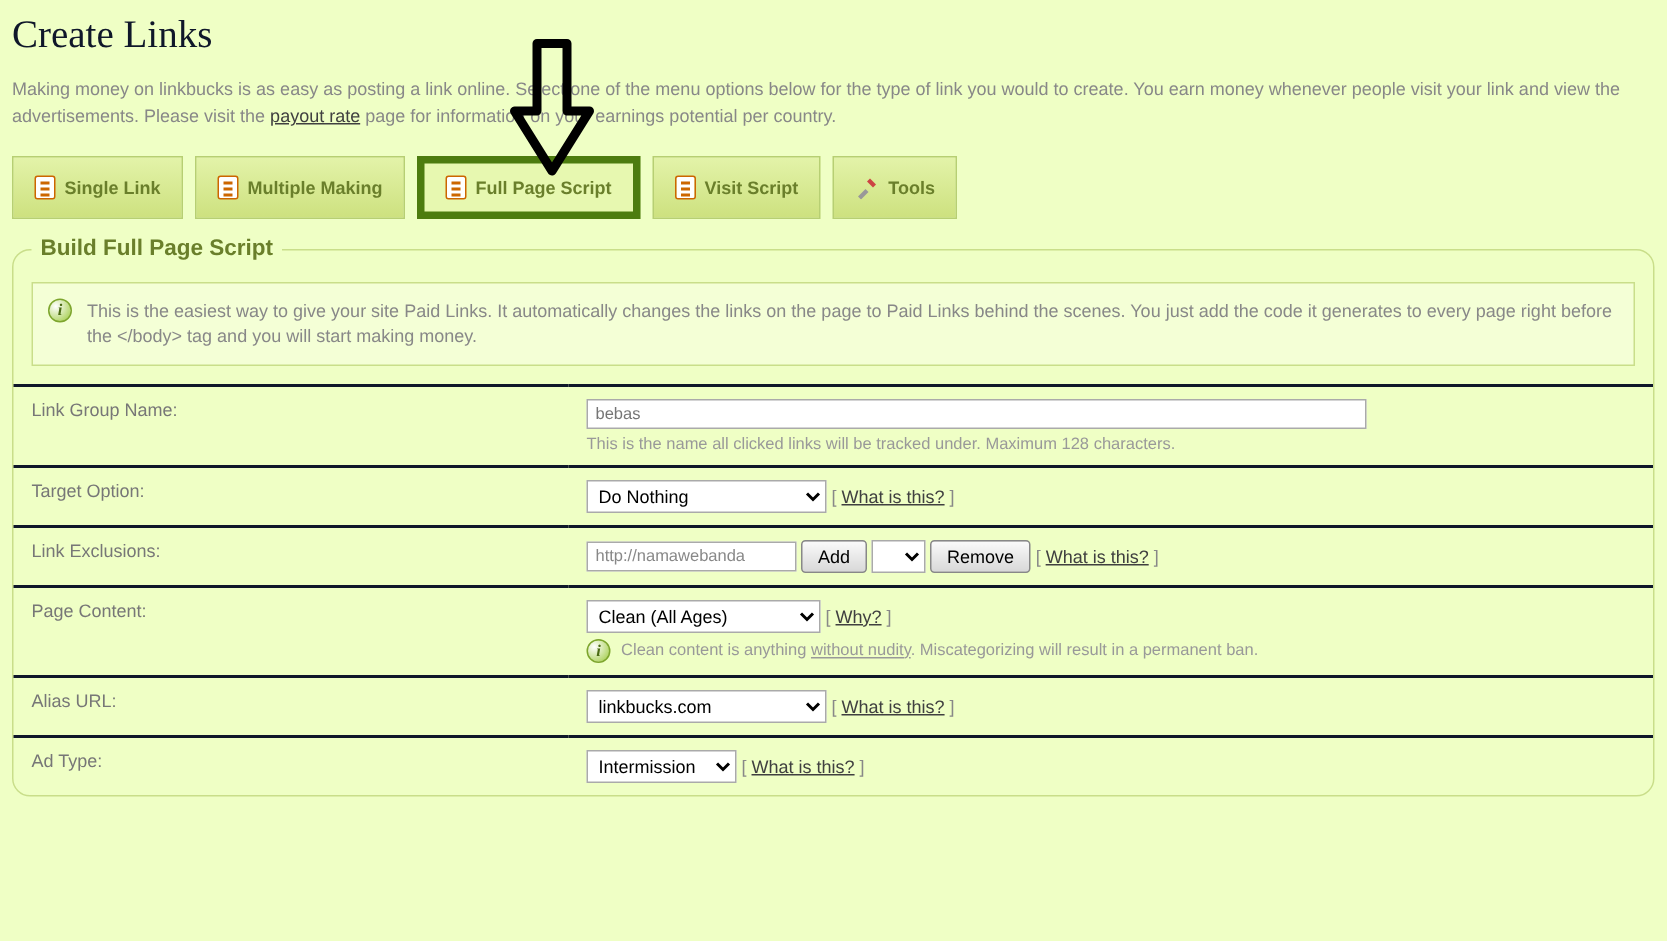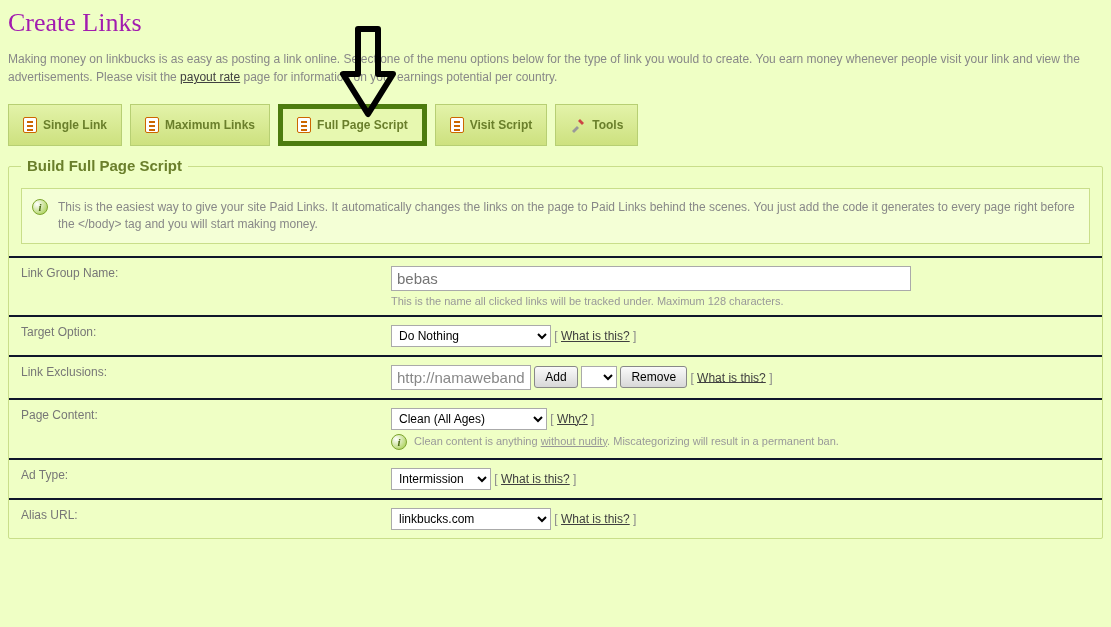--- a/index.html
+++ b/index.html
@@ -6,21 +6,21 @@
   body {
     margin: 0;
     padding: 8px;
     background: #efffc5;
     font-family: Verdana, Geneva, sans-serif;
     font-size: 12px;
     color: #888;
     width: 1111px;
   }
   h1 {
-    color: #a21caf;
+    color: #0f172a;
     font-size: 26px;
     font-weight: normal;
     margin: 0 0 12px 0;
     font-family: Georgia, serif;
   }
   .intro {
     color: #888;
     line-height: 1.5;
     margin-bottom: 18px;
     font-size: 12px;
@@ -58,21 +58,21 @@
     height:2px;
     background:#cc6600;
     box-shadow: 0 4px 0 #cc6600, 0 8px 0 #cc6600;
   }
   .tools-icon {
     width:16px; height:16px;
     position:relative;
   }
   .fieldset {
     border: 1px solid #c9de8a;
-    border-radius: 2px;
+    border-radius: 12px;
     padding: 0;
     background: #efffc5;
     margin-bottom: 12px;
     position: relative;
     margin-top: 16px;
   }
   .legend {
     color: #6a7f2b;
     font-weight: bold;
     font-size: 15px;
@@ -107,21 +107,21 @@
     text-align:center;
     line-height:15px;
   }
   .form-table { width: 100%; border-collapse: collapse; margin: 0 0 0 0; }
   .form-table tr { border-top: 2px solid #0f172a; }
   .form-table td { padding: 8px 12px; vertical-align: top; font-size:12px; color:#888; }
   .form-table td.label { width: 370px; color:#777; }
   input[type=text]{
     border:1px solid #aaa;
     padding:3px 5px;
-    font-size:15px;
+    font-size:11px;
     color:#888;
     background:#fff;
   }
   input.wide { width: 520px; }
   .hint { font-size: 11px; color:#999; margin-top:4px; }
   select {
     border:1px solid #aaa;
     padding:2px 3px;
     font-size:12px;
     background:#fff;
@@ -165,21 +165,21 @@
     <span>Making money on linkbucks is as easy as posting a link online. Select one of the menu options below for the type of link you would to create. You earn money whenever people visit your link and view the advertisements. Please visit the </span><a class="link-orange">payout rate</a><span> page for information on your earnings potential per country.</span>
   </div>
 
   <div class="tabs">
     <div class="tab">
         <span class="tab-icon"></span>
         <span>Single Link</span>
       </div>
     <div class="tab">
         <span class="tab-icon"></span>
-        <span>Maximum Links</span>
+        <span>Multiple Making</span>
       </div>
     <div class="tab selected">
         <span class="tab-icon"></span>
         <span>Full Page Script</span>
       </div>
     <div class="tab">
         <span class="tab-icon"></span>
         <span>Visit Script</span>
       </div>
     <div class="tab">
@@ -234,30 +234,30 @@
             <select style="width:156px"><option>Clean (All Ages)</option></select>
             <span class="bracket"> [ </span><a class="link-orange">Why?</a><span class="bracket"> ]</span>
           </div>
           <div class="hint">
             <span class="info-icon" style="position:static;display:inline-block;vertical-align:middle;margin-right:4px;">i</span>
             <span>Clean content is anything </span><span class="underline">without nudity</span><span>. Miscategorizing will result in a permanent ban.</span>
           </div>
         </td>
       </tr>
       <tr>
+        <td class="label">Alias URL:</td>
+        <td class="inline-row">
+          <select style="width:160px"><option>linkbucks.com</option></select>
+          <span class="bracket"> [ </span><a class="link-orange">What is this?</a><span class="bracket"> ]</span>
+        </td>
+      </tr>
+      <tr>
         <td class="label">Ad Type:</td>
         <td class="inline-row">
           <select style="width:100px"><option>Intermission</option></select>
-          <span class="bracket"> [ </span><a class="link-orange">What is this?</a><span class="bracket"> ]</span>
-        </td>
-      </tr>
-      <tr>
-        <td class="label">Alias URL:</td>
-        <td class="inline-row">
-          <select style="width:160px"><option>linkbucks.com</option></select>
           <span class="bracket"> [ </span><a class="link-orange">What is this?</a><span class="bracket"> ]</span>
         </td>
       </tr>
     </tbody>
       </table>
   </div>
 
 </div>
 
 </body></html>

